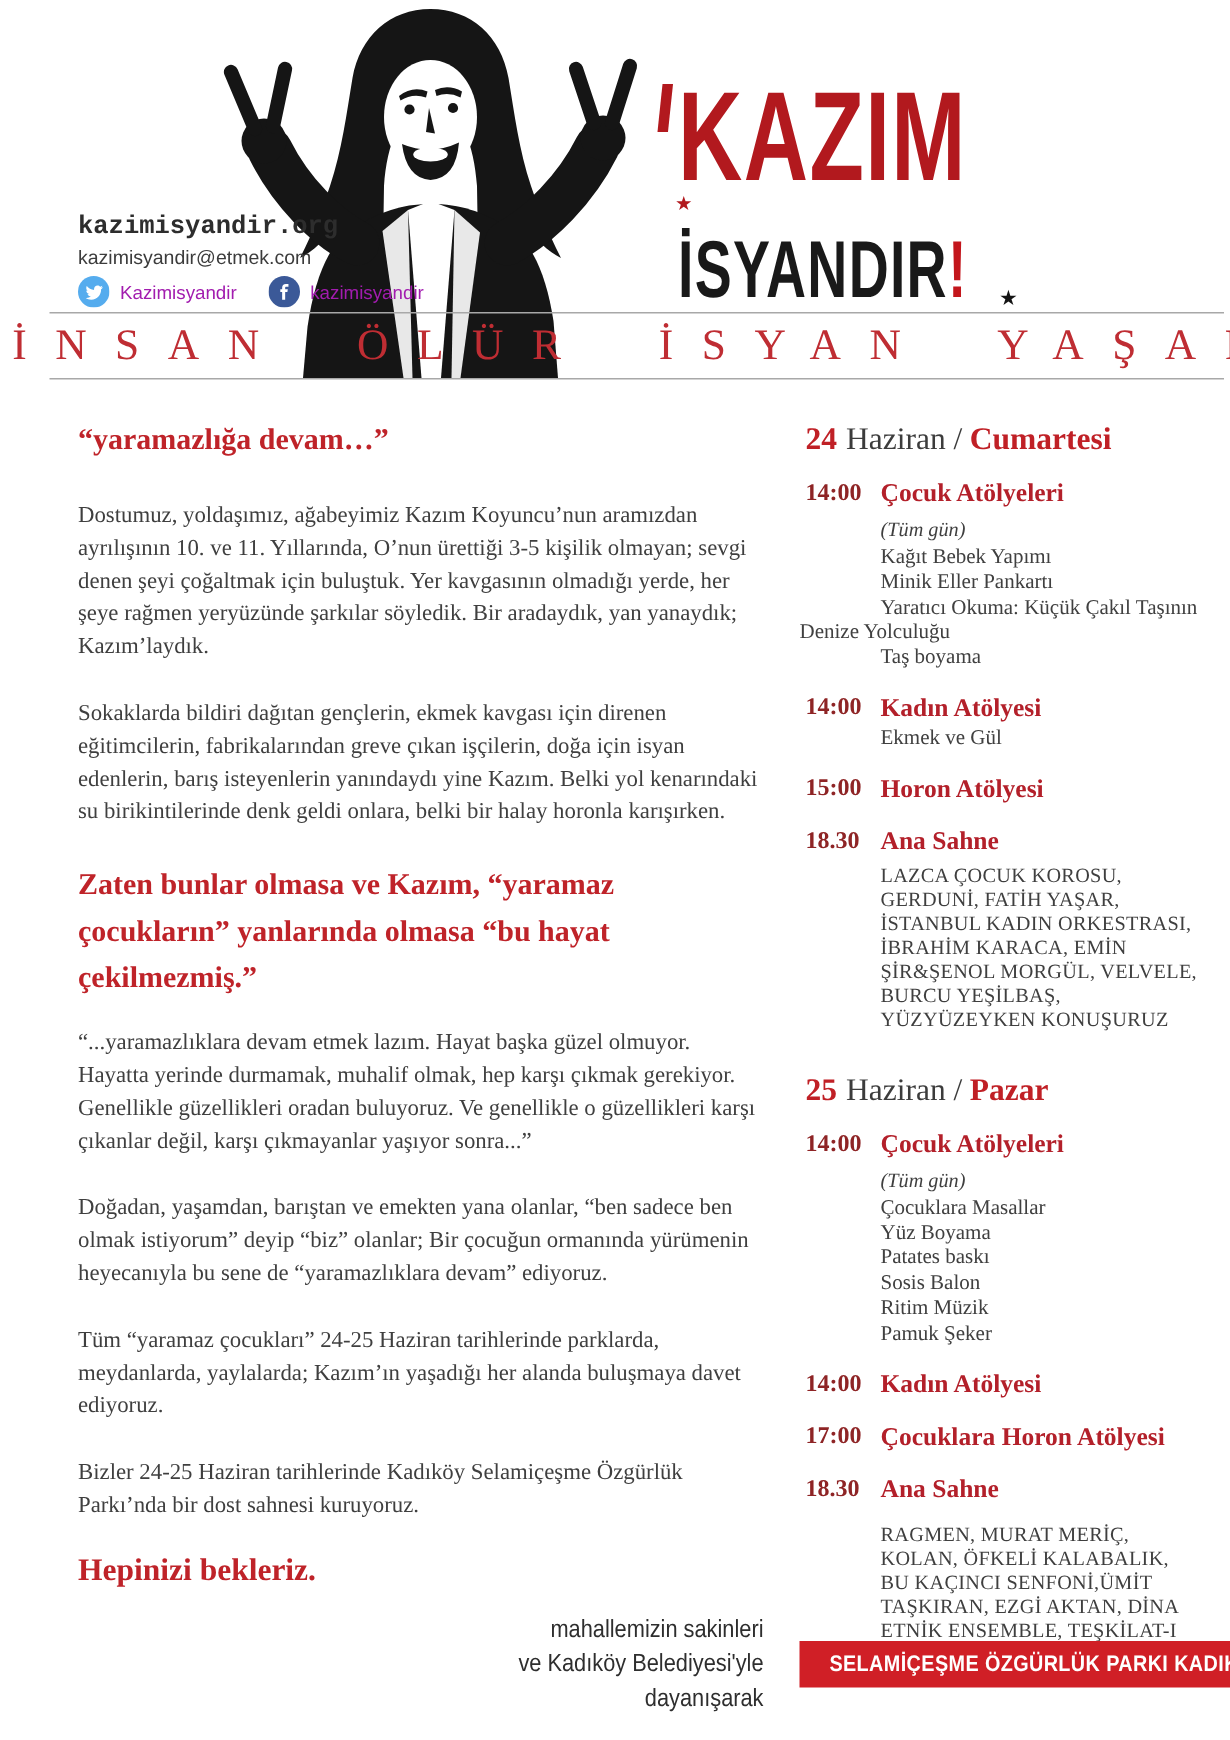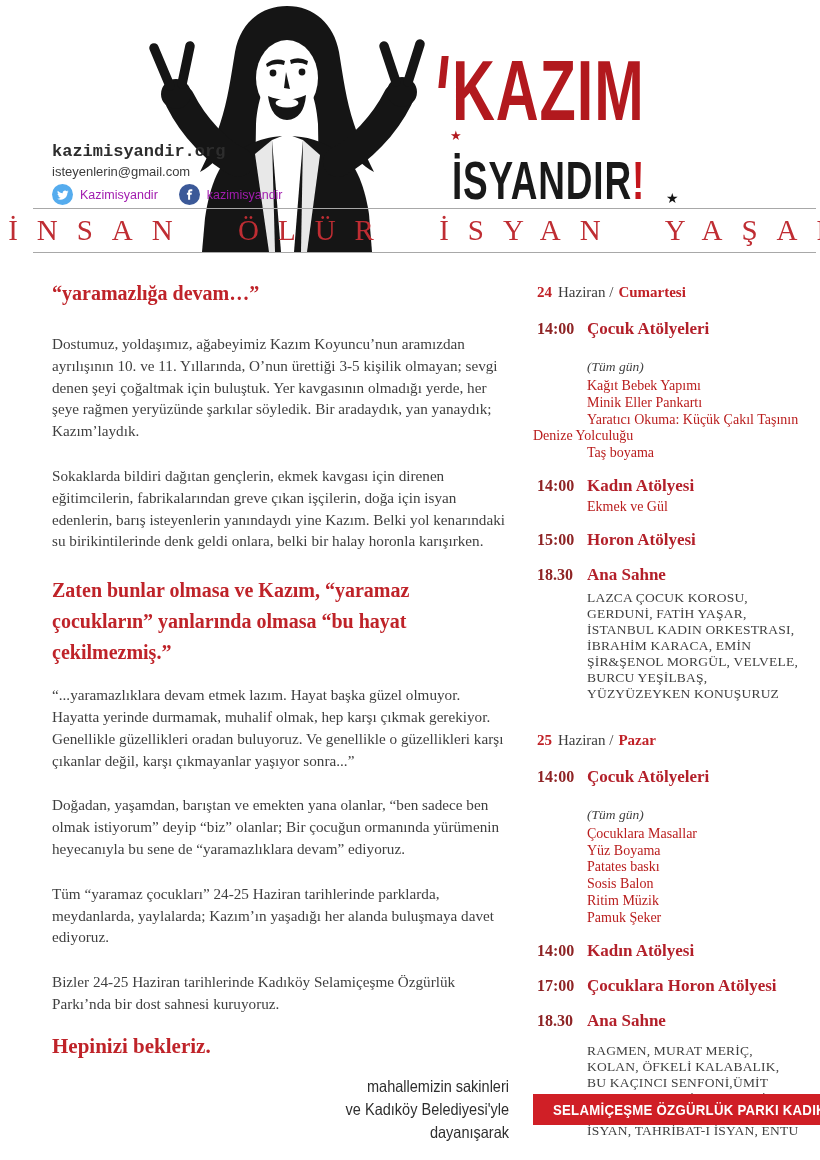--- a/index.html
+++ b/index.html
@@ -37,29 +37,29 @@
   .h-red{color:#bf2329;font-weight:700;}
   .a-h1{font-size:20px;margin:0 0 28px;line-height:24px;}
   .a-p{font-size:15.2px;line-height:21.8px;margin:0 0 23px;}
   .a-h2{font-size:20px;line-height:31px;margin:0 0 16px;}
   .a-closing{font-size:21px;margin:2px 0 0;line-height:26px;}
   .signature{margin-top:16px;text-align:right;font-family:"Liberation Sans",sans-serif;font-size:16.5px;
              line-height:23px;color:#2e2e2e;transform:scaleX(.88);transform-origin:right top;}
 
   
   .schedule{position:absolute;left:533px;top:280px;width:272px;z-index:2;}
-  .day-header{font-size:15px;margin:0 0 14px;padding-left:4px;color:#c02026;font-weight:700;line-height:24px;}
+  .day-header{font-size:21px;margin:0 0 14px;padding-left:4px;color:#c02026;font-weight:700;line-height:24px;}
   .day-header .d-month{color:#3c3c3c;font-weight:400;margin:0 5px 0 6px;}
   .day[data-idx="1"] .day-header{margin-top:26px;}
   .event{display:grid;grid-template-columns:54px 1fr;margin-bottom:13px;}
   .ev-time{font-weight:700;font-size:16px;color:#8e2425;padding-left:4px;line-height:22px;}
   .ev-body{width:212px;}
   .ev-title{font-weight:700;font-size:17px;color:#b3202a;line-height:22px;}
-  .ev-note{font-style:italic;font-size:13.5px;line-height:18px;color:#3f3f3f;margin-top:18px;}
-  .ev-item{font-size:14px;line-height:16.8px;color:#b91c1c;margin-left:-54px;text-indent:54px;}
+  .ev-note{font-style:italic;font-size:13.5px;line-height:18px;color:#3f3f3f;margin-top:4px;}
+  .ev-item{font-size:14px;line-height:16.8px;color:#404040;margin-left:-54px;text-indent:54px;}
   .ev-items{margin-top:2px;}
   .ev-lineup{font-size:13.5px;line-height:16px;color:#3f3f3f;margin-top:4px;letter-spacing:.2px;}
   .day[data-idx="1"] .ev-lineup{margin-top:11px;}
 
   .park-banner{position:absolute;left:533px;right:0;top:1094px;height:31px;background:#d01f26;z-index:2;
                display:flex;align-items:center;justify-content:flex-start;}
   .park-banner span{font-family:"Liberation Sans",sans-serif;font-weight:700;font-size:15px;color:#fff;
                letter-spacing:.3px;transform:scaleX(.88);white-space:nowrap;}
 </style>
 </head>
@@ -88,21 +88,21 @@
       <path d="M274 78 L262 42" stroke="#151515" stroke-width="9.5" stroke-linecap="round" fill="none"></path>
       <path d="M286 78 L298 40" stroke="#151515" stroke-width="9.5" stroke-linecap="round" fill="none"></path>
     </g>
     <path d="M150 136 L165 130 L181 136 L172 248 L159 248 Z" fill="#ffffff"></path>
     <path d="M150 136 L133 150 L147 248 L153 248 Z" fill="#ffffff" opacity=".9"></path>
     <path d="M181 136 L198 151 L185 248 L179 248 Z" fill="#ffffff" opacity=".9"></path>
   </svg>
 
   <div class="contact">
     <a class="site-url" href="#">kazimisyandir.org</a>
-    <a class="site-email" href="#">isteyenlerin@gmail.com</a>
+    <a class="site-email" href="#">kazimisyandir@etmek.com</a>
   </div>
 
   <div class="social">
     <svg width="21" height="21" viewBox="0 0 24 24">
       <circle cx="12" cy="12" r="12" fill="#55acee"></circle>
       <path fill="#fff" d="M18.9 8.6c-.5.2-1 .4-1.5.4.5-.3 1-.9 1.2-1.5-.5.3-1.1.5-1.7.7-.5-.5-1.2-.9-2-.9-1.5 0-2.7 1.2-2.7 2.7 0 .2 0 .4.1.6-2.3-.1-4.3-1.2-5.6-2.9-.2.4-.4.9-.4 1.4 0 .9.5 1.8 1.2 2.3-.4 0-.9-.1-1.2-.3v0c0 1.3.9 2.4 2.2 2.7-.2.1-.5.1-.7.1-.2 0-.3 0-.5-.1.3 1.1 1.3 1.9 2.5 1.9-.9.7-2.1 1.1-3.3 1.1h-.6c1.2.8 2.6 1.2 4.1 1.2 4.9 0 7.6-4.1 7.6-7.6v-.3c.5-.4 1-.9 1.3-1.4z"></path>
     </svg>
     <a class="handle" href="#">Kazimisyandir</a>
     <svg width="21" height="21" viewBox="0 0 24 24">
       <circle cx="12" cy="12" r="12" fill="#3b5998"></circle>

